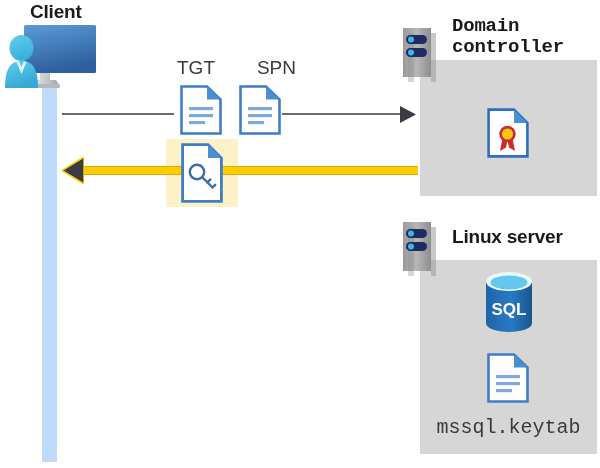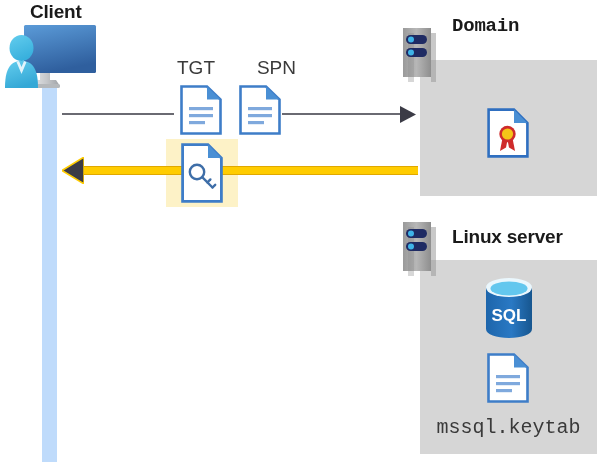--- a/index.html
+++ b/index.html
@@ -182,20 +182,21 @@
       <rect x="5" y="5" width="6" height="49" fill="#8d8d8d" opacity="0.35"></rect>
       <rect x="3" y="7" width="21" height="9" rx="4.5" fill="#1f2b63"></rect>
       <circle cx="8" cy="11.5" r="3" fill="#3fb4e8"></circle>
       <rect x="3" y="20" width="21" height="9" rx="4.5" fill="#1f2b63"></rect>
       <circle cx="8" cy="24.5" r="3" fill="#3fb4e8"></circle>
     </svg>
   </div>
 
   <div class="abs title-label" style="left:452px; top:16px; width:140px;font-family:Liberation Mono, monospace;">
     <div>Domain</div>
+    <div>controller</div>
   </div>
 
   <div class="abs" style="left:487px; top:108px; width:42px; height:50px;">
     <svg width="42" height="50" viewBox="0 0 42 50" xmlns="http://www.w3.org/2000/svg">
       <path d="M1.6 1.6 H27 L40.4 15 V48.4 H1.6 Z" fill="#ffffff" stroke="#2f6fc0" stroke-width="2.6"></path>
       <path d="M27 1.6 L40.4 15 H27 Z" fill="#4a8fd4"></path>
 
       <path d="M15.5 30 L13 43 L19 39.5 L20.5 32 Z" fill="#cf2b2b"></path>
       <path d="M25.5 30 L28 43 L22 39.5 L20.5 32 Z" fill="#cf2b2b"></path>
 
@@ -220,21 +221,21 @@
       <rect x="5" y="5" width="6" height="49" fill="#8d8d8d" opacity="0.35"></rect>
       <rect x="3" y="7" width="21" height="9" rx="4.5" fill="#1f2b63"></rect>
       <circle cx="8" cy="11.5" r="3" fill="#3fb4e8"></circle>
       <rect x="3" y="20" width="21" height="9" rx="4.5" fill="#1f2b63"></rect>
       <circle cx="8" cy="24.5" r="3" fill="#3fb4e8"></circle>
     </svg>
   </div>
 
   <div class="abs title-label" style="left:452px; top:226px; width:150px;">Linux server</div>
 
-  <div class="abs" style="left:483px; top:277px; width:52px; height:62px;">
+  <div class="abs" style="left:483px; top:271px; width:52px; height:62px;">
     <svg width="52" height="62" viewBox="0 0 52 62" xmlns="http://www.w3.org/2000/svg">
       <defs>
         <linearGradient id="cylBody" x1="0" y1="0" x2="1" y2="0">
           <stop offset="0%" stop-color="#1d65ab"></stop>
           <stop offset="55%" stop-color="#2a79c4"></stop>
           <stop offset="100%" stop-color="#17568f"></stop>
         </linearGradient>
       </defs>
       <path d="M3 10 V52 C3 57.5 13.3 61 26 61 C38.7 61 49 57.5 49 52 V10 Z" fill="url(#cylBody)"></path>
       <ellipse cx="26" cy="10.5" rx="23" ry="9.5" fill="#eaf7fd"></ellipse>

